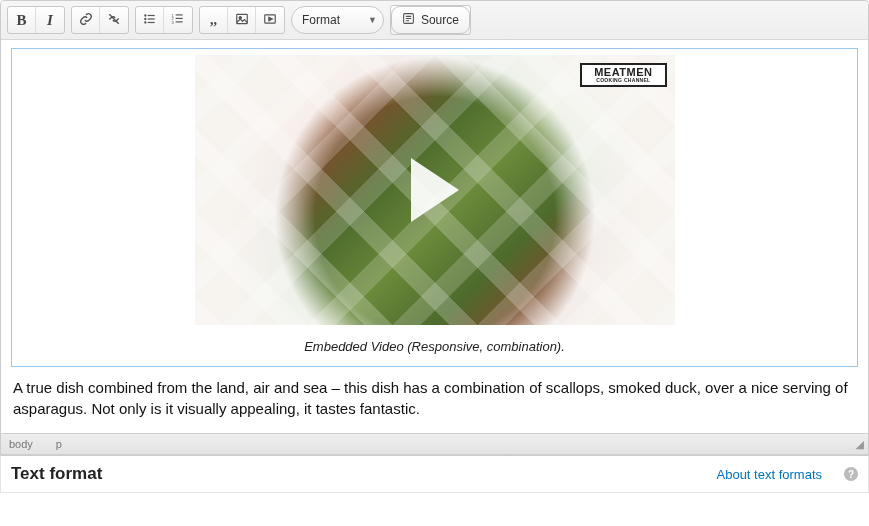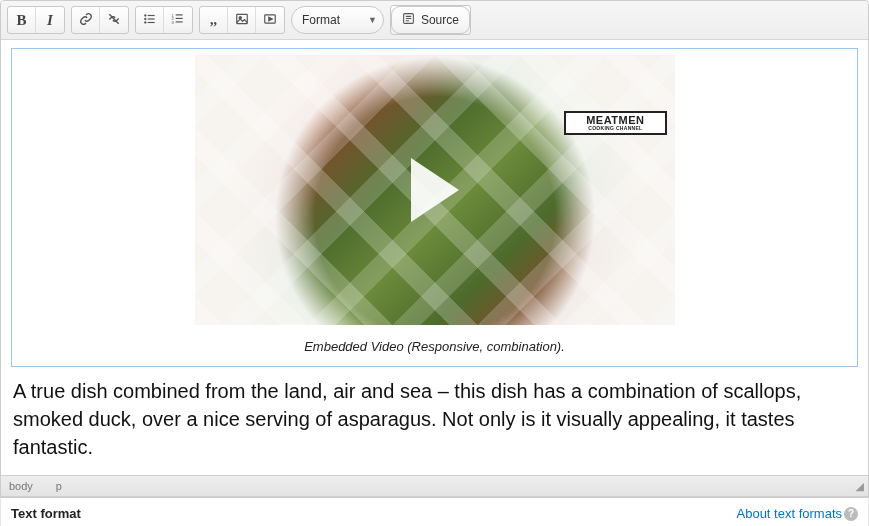--- a/index.html
+++ b/index.html
@@ -113,35 +113,34 @@
     border-top: 32px solid transparent;
     border-bottom: 32px solid transparent;
     z-index: 2;
   }
   .thumb-badge {
     position: absolute;
     top: 8px;
     right: 8px;
     background: #fff;
     border: 2px solid #222;
-    padding: 2px 20px;
+    padding: 2px 12px;
     z-index: 3;
     line-height: 1;
-    margin-top: 48px;
   }
   .thumb-badge .bline1{ font-weight:800; font-size:11px; letter-spacing:.5px;}
   .thumb-badge .bline2{ font-weight:700; font-size:5px; letter-spacing:.3px;}
   .caption {
     font-style: italic;
     color: #222;
     font-size: 13px;
     margin-top: 14px;
   }
   .body-text {
-    font-size: 20px;
+    font-size: 15px;
     color: #111;
     line-height: 1.4;
     padding: 10px 2px 8px 2px;
   }
   
   .path-bar {
     background: linear-gradient(#eeeeee,#e3e3e3);
     border-top: 1px solid #d0d0d0;
     border-bottom: 1px solid #d0d0d0;
     padding: 4px 8px;
@@ -163,38 +162,38 @@
     display:flex;
     align-items:center;
     padding:8px 10px;
     gap:10px;
     border:1px solid #e5e5e5;
     border-top:none;
     background:#fff;
   }
   .format-label{
     font-weight:700;
-    font-size:13px;
+    font-size:17px;
     color:#222;
   }
   .format-select{
     font-size:13px;
     padding:3px 6px;
     border:1px solid #bbb;
     background:linear-gradient(#ffffff,#f0f0f0);
     min-width:130px;
   }
   .about-link{
     margin-left:auto;
     color:#0074bd;
     font-size:13px;
     text-decoration:none;
     display:flex;
     align-items:center;
-    gap:2px;
+    gap:22px;
     cursor:pointer;
   }
   .help-icon{
     width:14px;height:14px;border-radius:50%;
     background:#bbb;color:#fff;
     display:flex;align-items:center;justify-content:center;
     font-size:10px;font-weight:700;
   }
 </style>
 </head>

